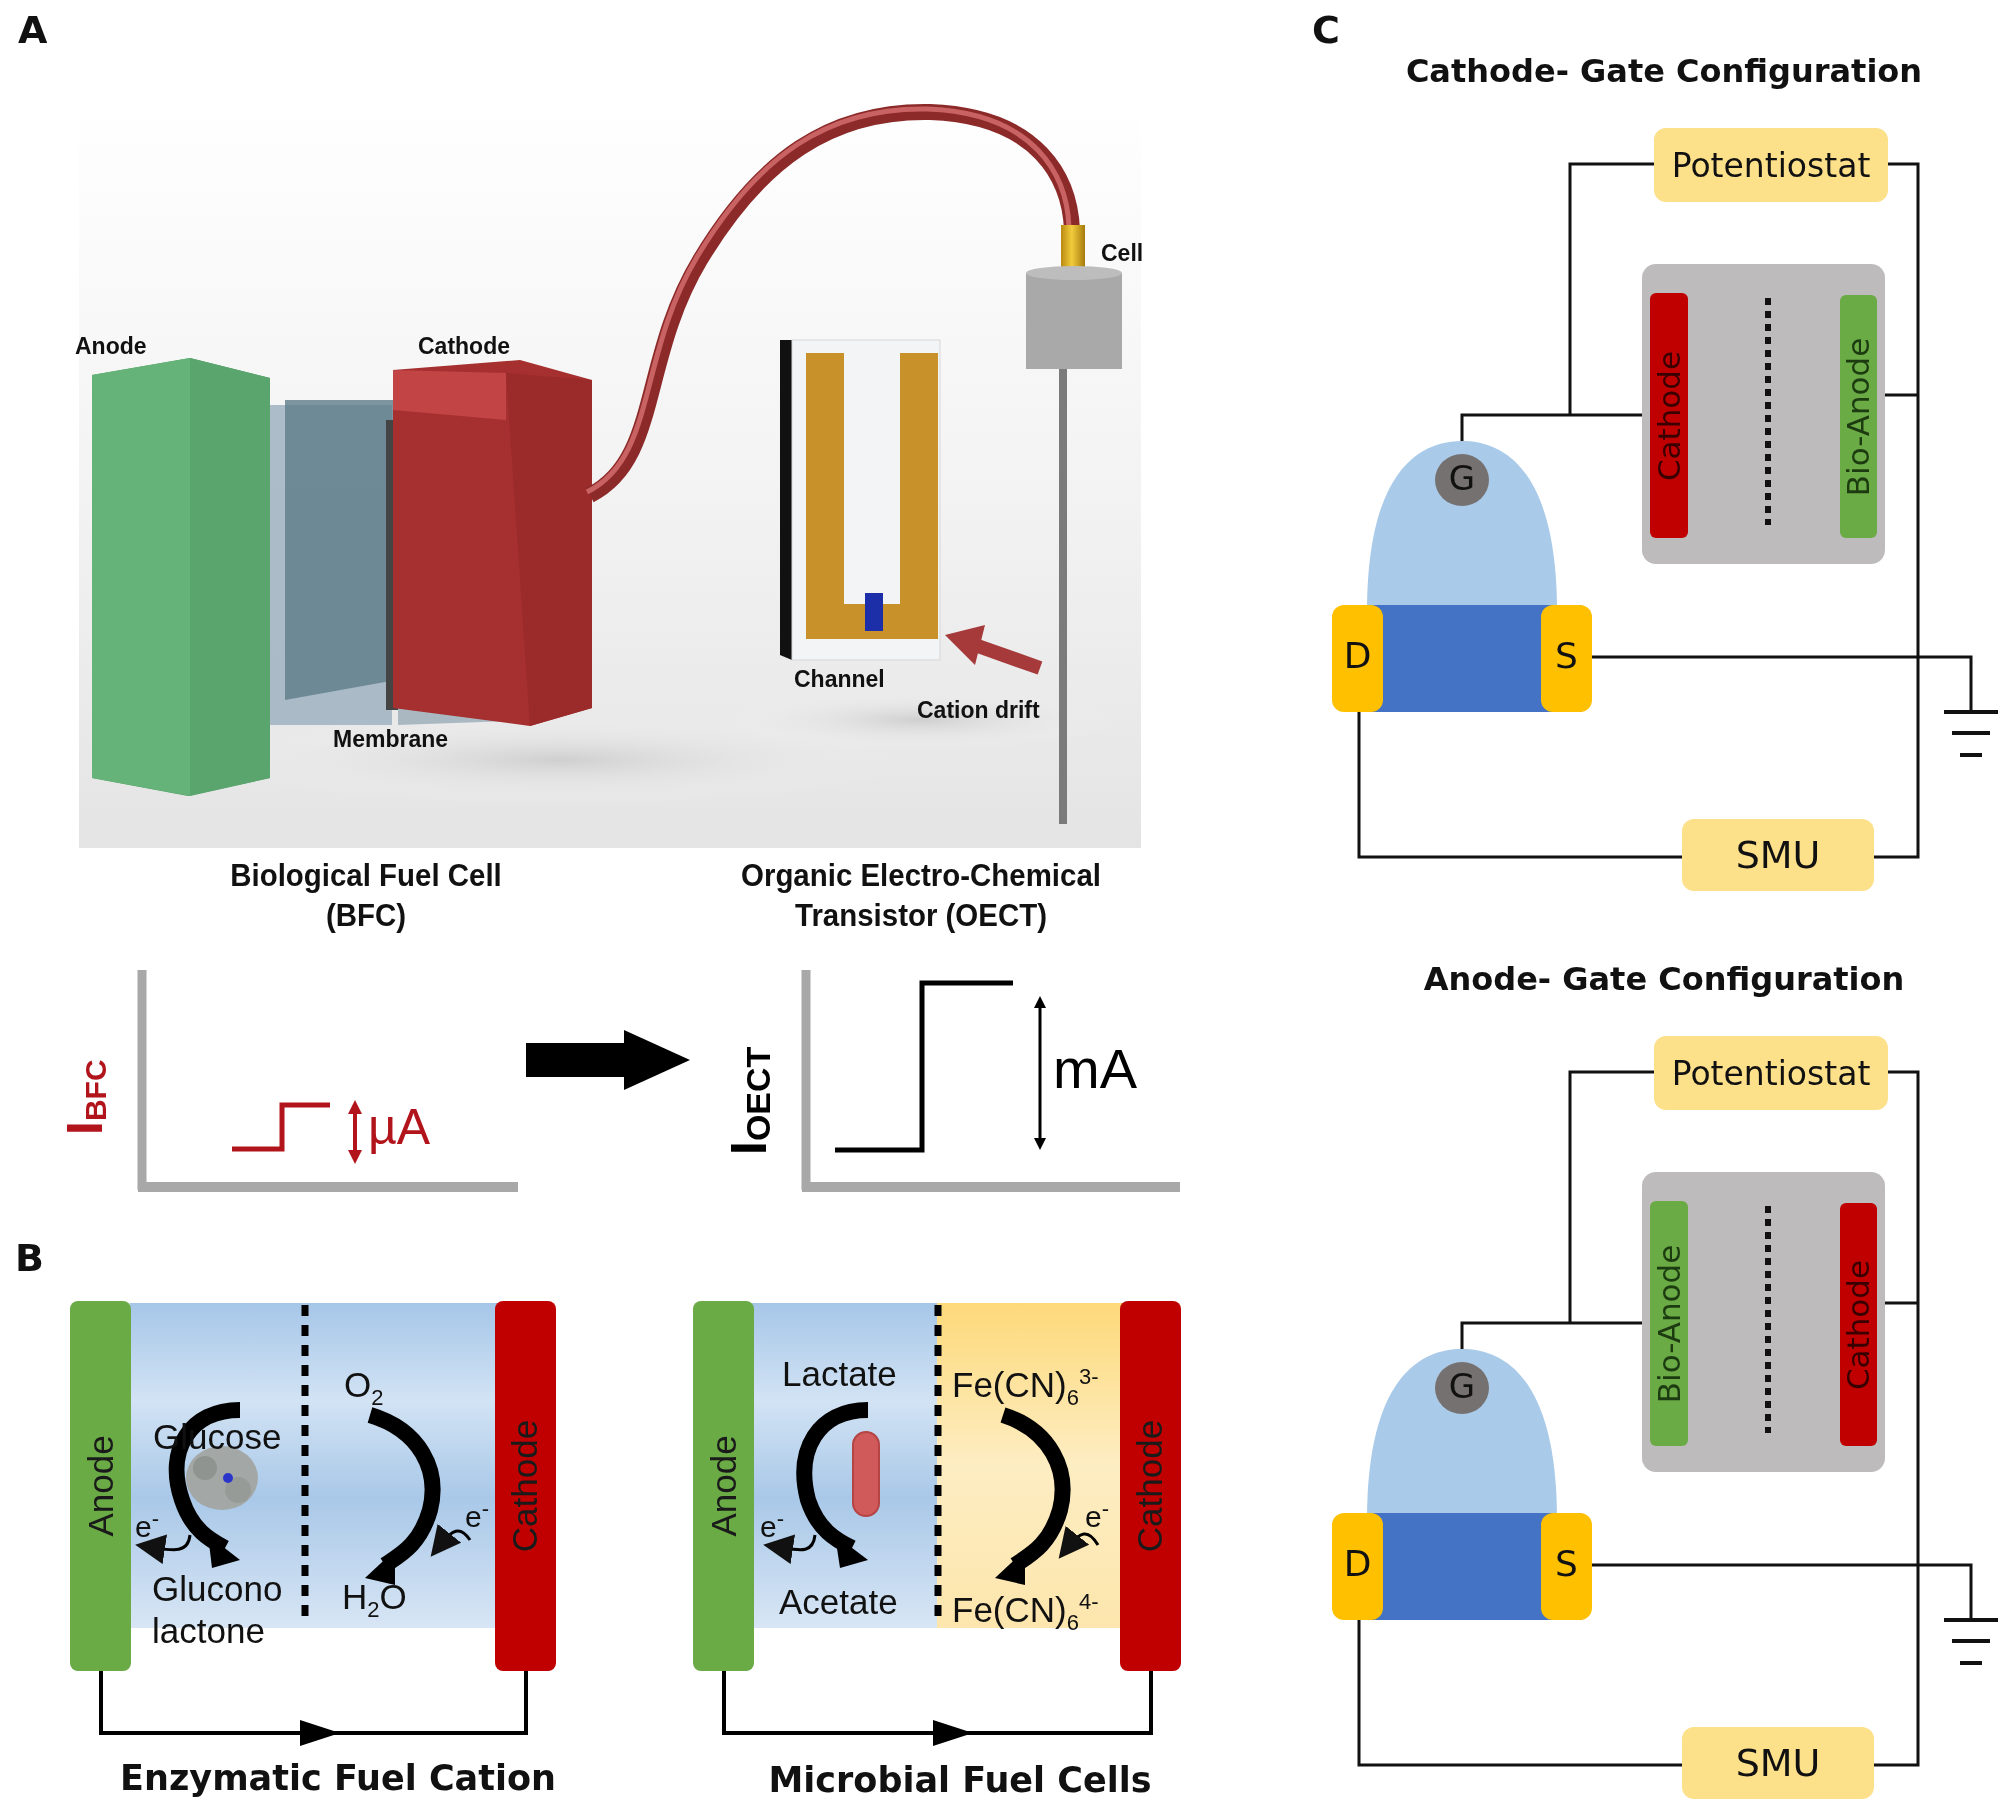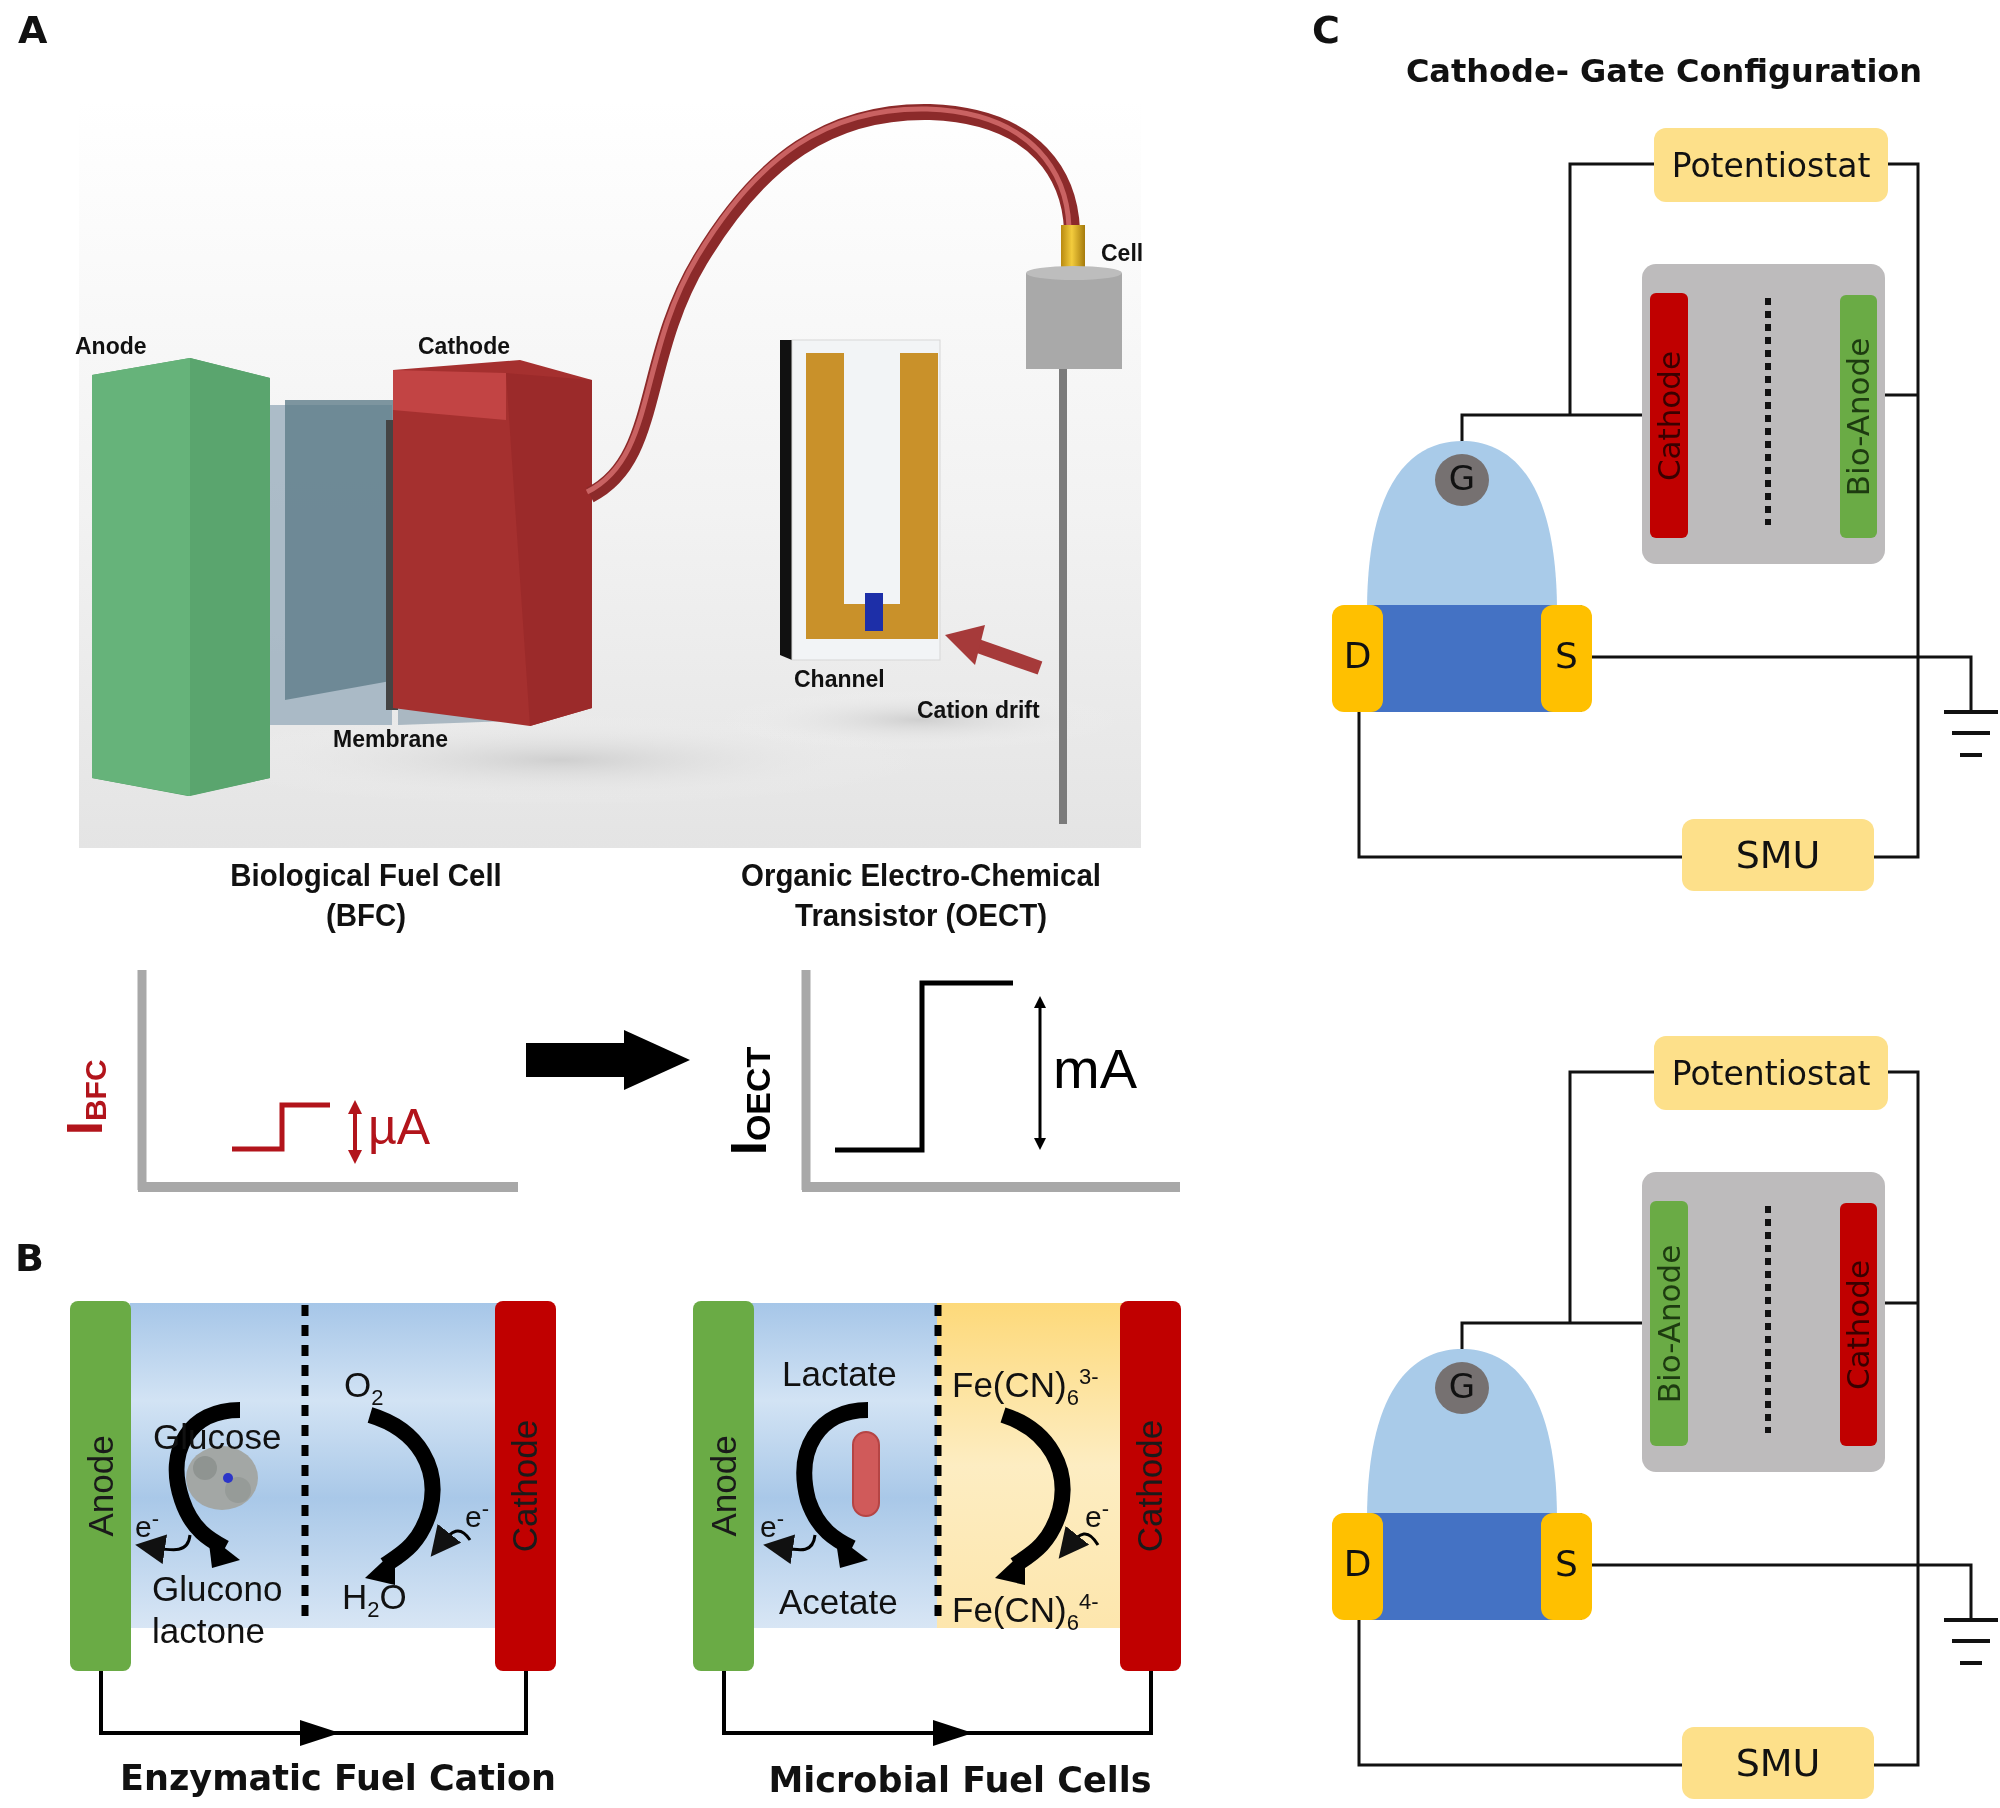--- a/index.html
+++ b/index.html
@@ -299,20 +299,21 @@
         <rect x="1642" y="264" width="243" height="300" rx="14" fill="#bdbbbc"></rect>
         <rect x="1650" y="293" width="38" height="245" rx="6" fill="#6aab45"></rect>
         <rect x="1840" y="295" width="37" height="243" rx="6" fill="#c00000"></rect>
         <line x1="1768" y1="298" x2="1768" y2="525" stroke="#111" stroke-width="6" stroke-dasharray="7,6"></line>
         <path d="M1367,612 C1367,470 1420,441 1462,441 C1504,441 1557,470 1557,612 Z" fill="#a9cbe9"></path>
         <rect x="1370" y="605" width="212" height="107" fill="#4472c4"></rect>
         <rect x="1332" y="605" width="51" height="107" rx="12" fill="#ffc000"></rect>
         <rect x="1541" y="605" width="51" height="107" rx="12" fill="#ffc000"></rect>
         <ellipse cx="1462" cy="480" rx="27" ry="26" fill="#767171"></ellipse>
       </svg>
+      <div class="title-c" style="left:1664px;top:52px;">Anode- Gate Configuration</div>
       <div class="pill" style="left:1654px;top:128px;width:234px;height:74px;">
         <span>Potentiostat</span>
       </div>
       <div class="pill" style="left:1682px;top:819px;width:192px;height:72px;font-size:38px;">
         <span>SMU</span>
       </div>
       <div class="vtext" style="left:1650px;top:293px;width:38px;height:245px;font-size:31px;color:#1d3b10;font-family:'DejaVu Sans',sans-serif;">
         <span>Bio-Anode</span>
       </div>
       <div class="vtext" style="left:1840px;top:295px;width:37px;height:243px;font-size:31px;color:#3a0000;font-family:'DejaVu Sans',sans-serif;">

